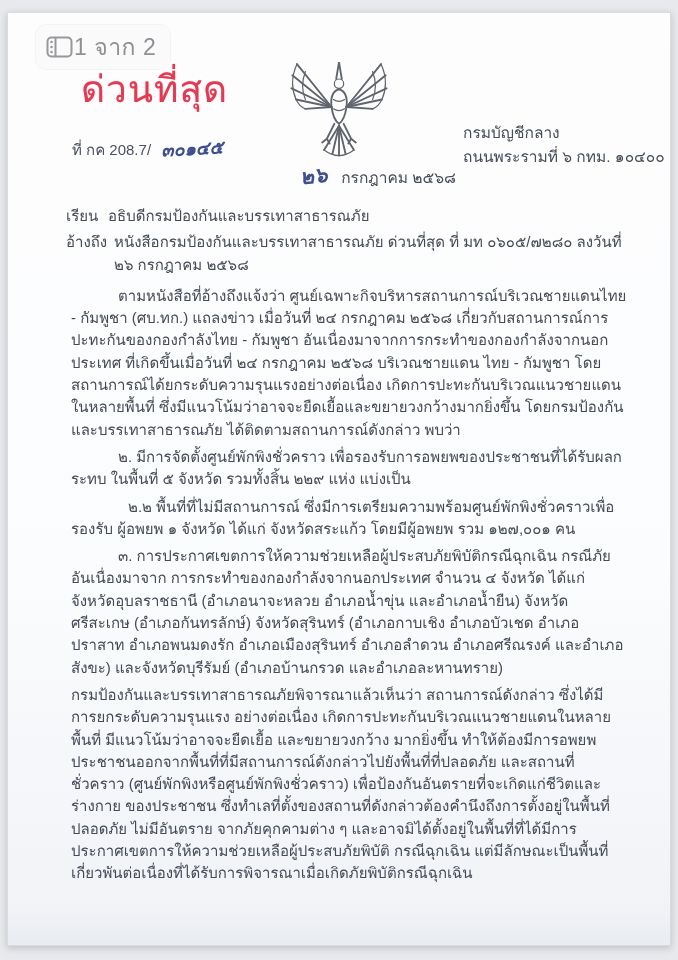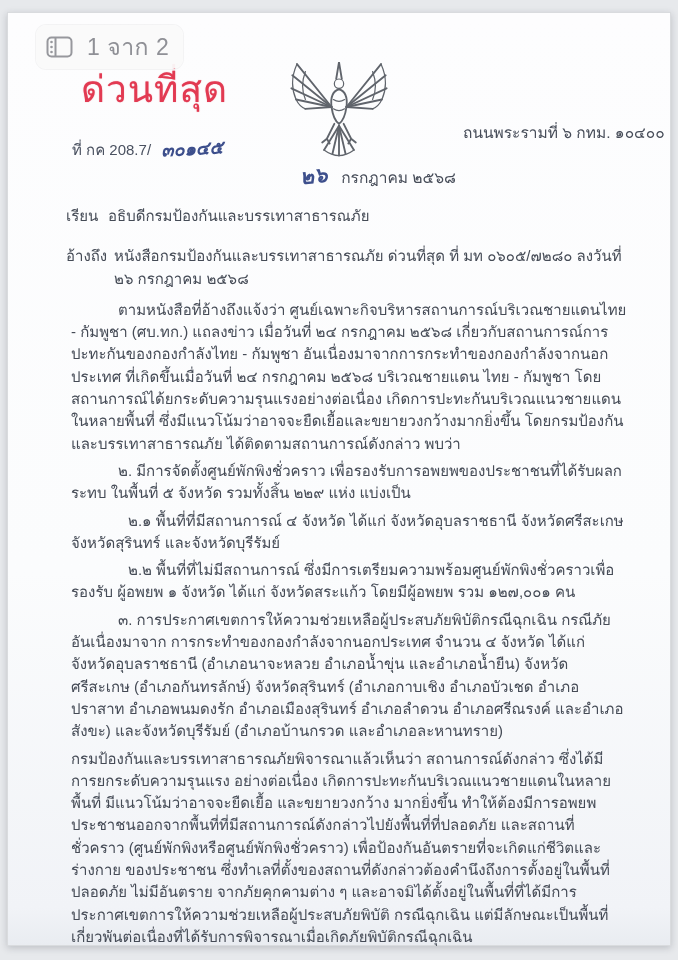--- a/index.html
+++ b/index.html
@@ -10,21 +10,21 @@
     -webkit-font-smoothing:antialiased;
   }
   .paper{
     position:absolute;left:7px;top:12px;right:7px;bottom:14px;
     background:linear-gradient(180deg,#fdfdfe 0%,#fbfcfd 60%,#f1f3f7 96%,#e9ecf1 100%);
     border:1px solid #d9dbde;
     box-shadow:0 2px 7px rgba(40,45,60,.22);
   }
   .page-pill{
     position:absolute;left:36px;top:25px;
-    display:flex;align-items:center;gap:14px;
+    display:flex;align-items:center;gap:1px;
     background:rgba(250,250,250,.95);
     border-radius:10px;padding:4px 14px 4px 10px;
     box-shadow:0 0 0 1px rgba(0,0,0,.04);
     cursor:pointer;
   }
   .page-pill .label{font-size:23px;color:#8f9096;letter-spacing:.5px;}
   .stamp{
     position:absolute;left:73px;top:58px;
     color:#e23a52;font-size:37px;font-weight:normal;
     letter-spacing:1px;line-height:1;
@@ -57,21 +57,21 @@
   }
   .body{
     position:absolute;left:58px;top:190px;width:566px;
     font-size:15px;line-height:22.3px;color:#454b56;
     text-align:left;
   }
   .row{display:flex;align-items:flex-start;}
   .row .lbl{flex:0 0 42px;}
   .row .txt{flex:1;}
   .row.ref .lbl{flex:0 0 48px;}
-  .mt6{margin-top:2px;} .mt4{margin-top:18px;justify-content:flex-end;} .mt10{margin-top:9px;}
+  .mt6{margin-top:2px;} .mt4{margin-top:4px;justify-content:flex-end;} .mt10{margin-top:9px;}
   p{margin:5px;}
   .ind1{text-indent:47px;}
   .ind2{text-indent:57px;}
   svg .ln{stroke:#4b5058;stroke-width:2;fill:none;stroke-linecap:round;}
   svg .ln2{stroke:#4b5058;stroke-width:1.3;fill:none;stroke-linecap:round;}
   .pill-icon{display:block;}
   .pill-icon .st{stroke:#97989d;stroke-width:2;fill:none;}
   .pill-icon .dot{fill:#97989d;}
 </style>
 </head>
@@ -116,20 +116,21 @@
   </svg>
 
   <div class="stamp">ด่วนที่สุด</div>
 
   <div class="doc-no">
     <span>ที่ กค 208.7/</span>
     <span class="hand">๓๐๑๔๕</span>
   </div>
 
   <div class="agency">
+    <div>กรมบัญชีกลาง</div>
     <div>ถนนพระรามที่ ๖ กทม. ๑๐๔๐๐</div>
   </div>
 
   <div class="date-line">
     <span class="hand">๒๖</span>
     <span>กรกฎาคม ๒๕๖๘</span>
   </div>
 
   <div class="body">
 
@@ -139,21 +140,20 @@
       <span class="txt">อธิบดีกรมป้องกันและบรรเทาสาธารณภัย</span>
     </div>
 
     <div class="row ref mt4">
       <span class="lbl">อ้างถึง</span>
       <span class="txt">หนังสือกรมป้องกันและบรรเทาสาธารณภัย ด่วนที่สุด ที่ มท ๐๖๐๕/๗๒๘๐ ลงวันที่ ๒๖ กรกฎาคม ๒๕๖๘</span>
     </div>
 
     <p class="ind1 mt10">ตามหนังสือที่อ้างถึงแจ้งว่า ศูนย์เฉพาะกิจบริหารสถานการณ์บริเวณชายแดนไทย - กัมพูชา (ศบ.ทก.) แถลงข่าว เมื่อวันที่ ๒๔ กรกฎาคม ๒๕๖๘ เกี่ยวกับสถานการณ์การปะทะกันของกองกำลังไทย - กัมพูชา อันเนื่องมาจากการกระทำของกองกำลังจากนอกประเทศ ที่เกิดขึ้นเมื่อวันที่ ๒๔ กรกฎาคม ๒๕๖๘ บริเวณชายแดน ไทย - กัมพูชา โดยสถานการณ์ได้ยกระดับความรุนแรงอย่างต่อเนื่อง เกิดการปะทะกันบริเวณแนวชายแดน ในหลายพื้นที่ ซึ่งมีแนวโน้มว่าอาจจะยืดเยื้อและขยายวงกว้างมากยิ่งขึ้น โดยกรมป้องกันและบรรเทาสาธารณภัย ได้ติดตามสถานการณ์ดังกล่าว พบว่า</p>
     <p class="ind1">๒. มีการจัดตั้งศูนย์พักพิงชั่วคราว เพื่อรองรับการอพยพของประชาชนที่ได้รับผลกระทบ ในพื้นที่ ๕ จังหวัด รวมทั้งสิ้น ๒๒๙ แห่ง แบ่งเป็น</p>
-    <p class="ind2">๒.๑ พื้นที่ที่มีสถานการณ์ ๔ จังหวัด ได้แก่ จังหวัดอุบลราชธานี จังหวัดศรีสะเกษ จังหวัดสุรินทร์ และจังหวัดบุรีรัมย์</p>
     <p class="ind2">๒.๒ พื้นที่ที่ไม่มีสถานการณ์ ซึ่งมีการเตรียมความพร้อมศูนย์พักพิงชั่วคราวเพื่อรองรับ ผู้อพยพ ๑ จังหวัด ได้แก่ จังหวัดสระแก้ว โดยมีผู้อพยพ รวม ๑๒๗,๐๐๑ คน</p>
     <p class="ind1">๓. การประกาศเขตการให้ความช่วยเหลือผู้ประสบภัยพิบัติกรณีฉุกเฉิน กรณีภัยอันเนื่องมาจาก การกระทำของกองกำลังจากนอกประเทศ จำนวน ๔ จังหวัด ได้แก่ จังหวัดอุบลราชธานี (อำเภอนาจะหลวย อำเภอน้ำขุ่น และอำเภอน้ำยืน) จังหวัดศรีสะเกษ (อำเภอกันทรลักษ์) จังหวัดสุรินทร์ (อำเภอกาบเชิง อำเภอบัวเชด อำเภอปราสาท อำเภอพนมดงรัก อำเภอเมืองสุรินทร์ อำเภอลำดวน อำเภอศรีณรงค์ และอำเภอสังขะ) และจังหวัดบุรีรัมย์ (อำเภอบ้านกรวด และอำเภอละหานทราย)</p>
     <p>กรมป้องกันและบรรเทาสาธารณภัยพิจารณาแล้วเห็นว่า สถานการณ์ดังกล่าว ซึ่งได้มีการยกระดับความรุนแรง อย่างต่อเนื่อง เกิดการปะทะกันบริเวณแนวชายแดนในหลายพื้นที่ มีแนวโน้มว่าอาจจะยืดเยื้อ และขยายวงกว้าง มากยิ่งขึ้น ทำให้ต้องมีการอพยพประชาชนออกจากพื้นที่ที่มีสถานการณ์ดังกล่าวไปยังพื้นที่ที่ปลอดภัย และสถานที่ชั่วคราว (ศูนย์พักพิงหรือศูนย์พักพิงชั่วคราว) เพื่อป้องกันอันตรายที่จะเกิดแก่ชีวิตและร่างกาย ของประชาชน ซึ่งทำเลที่ตั้งของสถานที่ดังกล่าวต้องคำนึงถึงการตั้งอยู่ในพื้นที่ปลอดภัย ไม่มีอันตราย จากภัยคุกคามต่าง ๆ และอาจมิได้ตั้งอยู่ในพื้นที่ที่ได้มีการประกาศเขตการให้ความช่วยเหลือผู้ประสบภัยพิบัติ กรณีฉุกเฉิน แต่มีลักษณะเป็นพื้นที่เกี่ยวพันต่อเนื่องที่ได้รับการพิจารณาเมื่อเกิดภัยพิบัติกรณีฉุกเฉิน</p>
 
   </div>
 
 </div>
 
 <div class="page-pill">
   <svg class="pill-icon" width="27" height="22" viewBox="0 0 27 22" aria-hidden="true">

